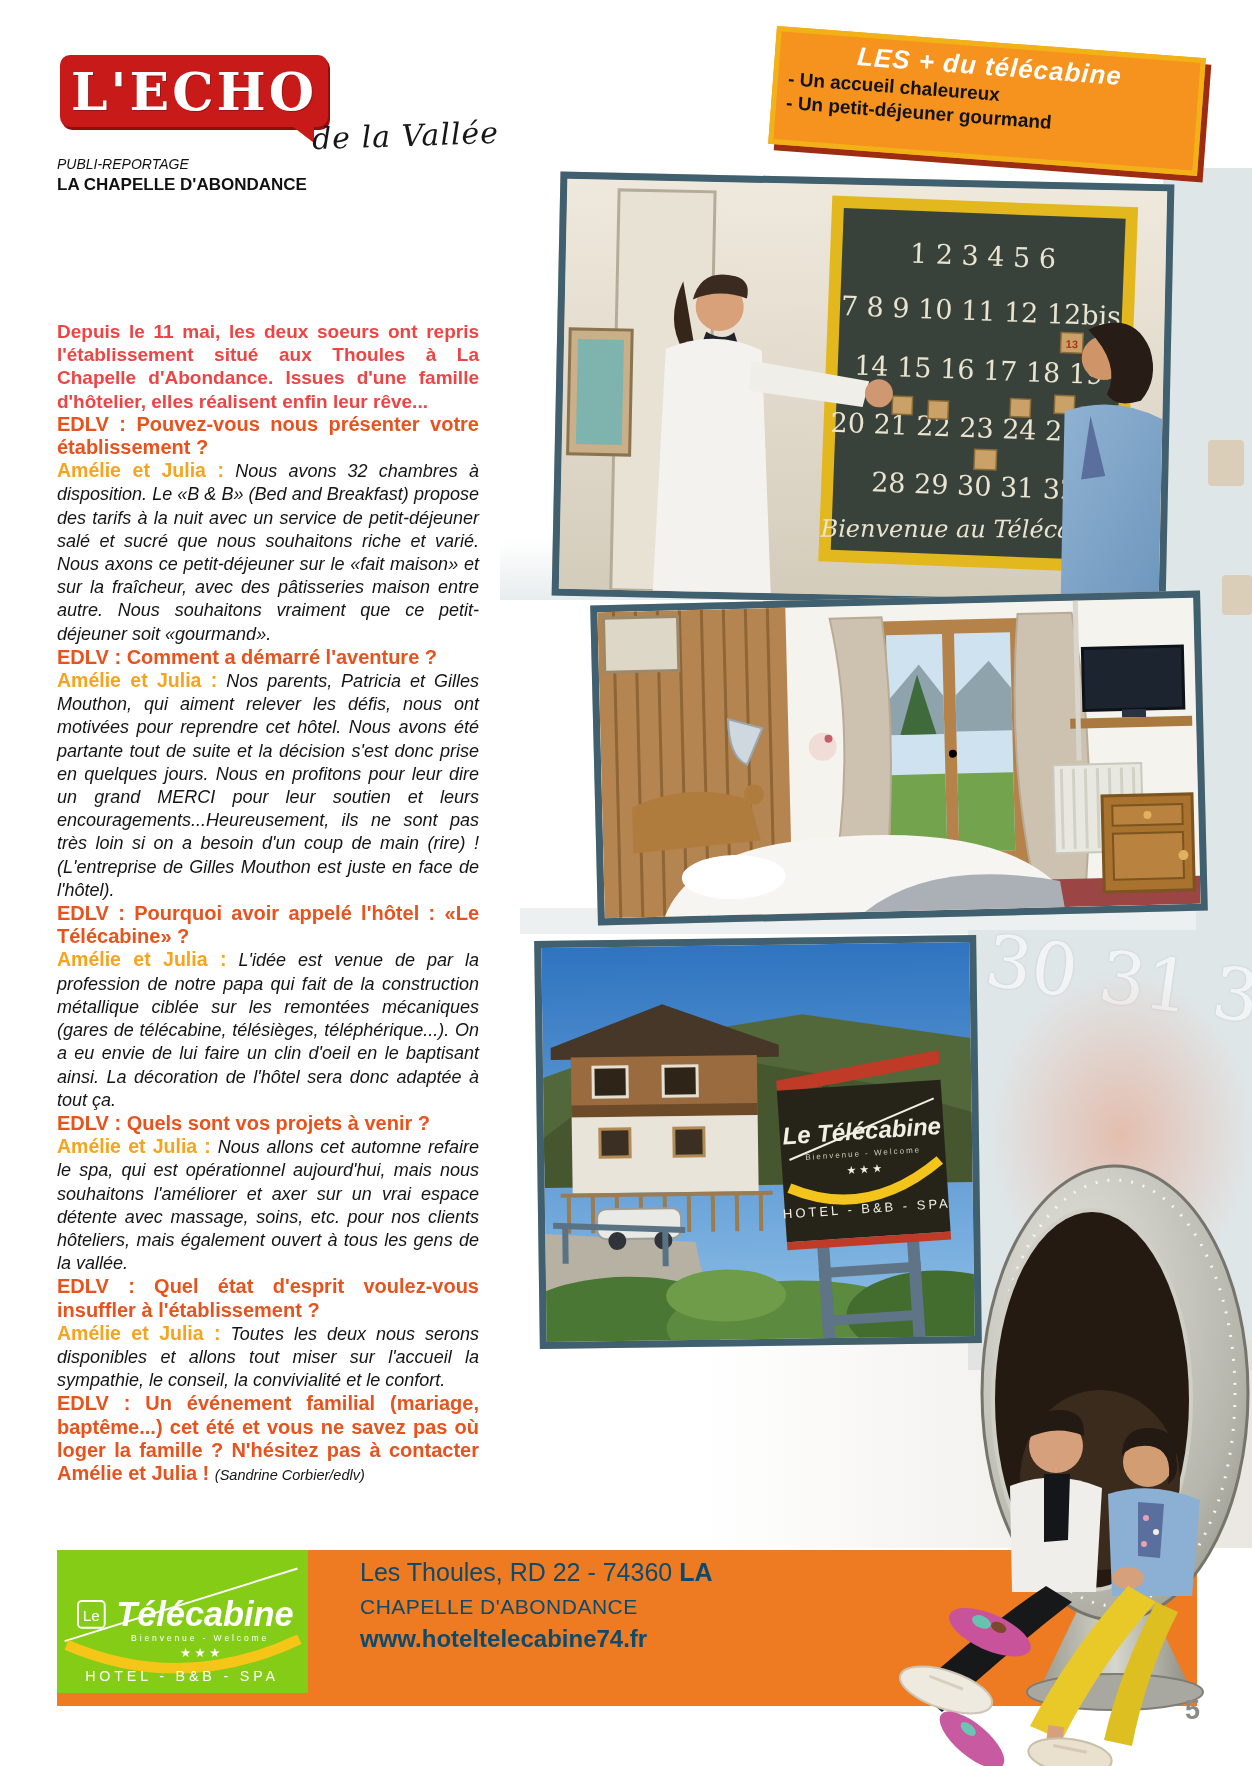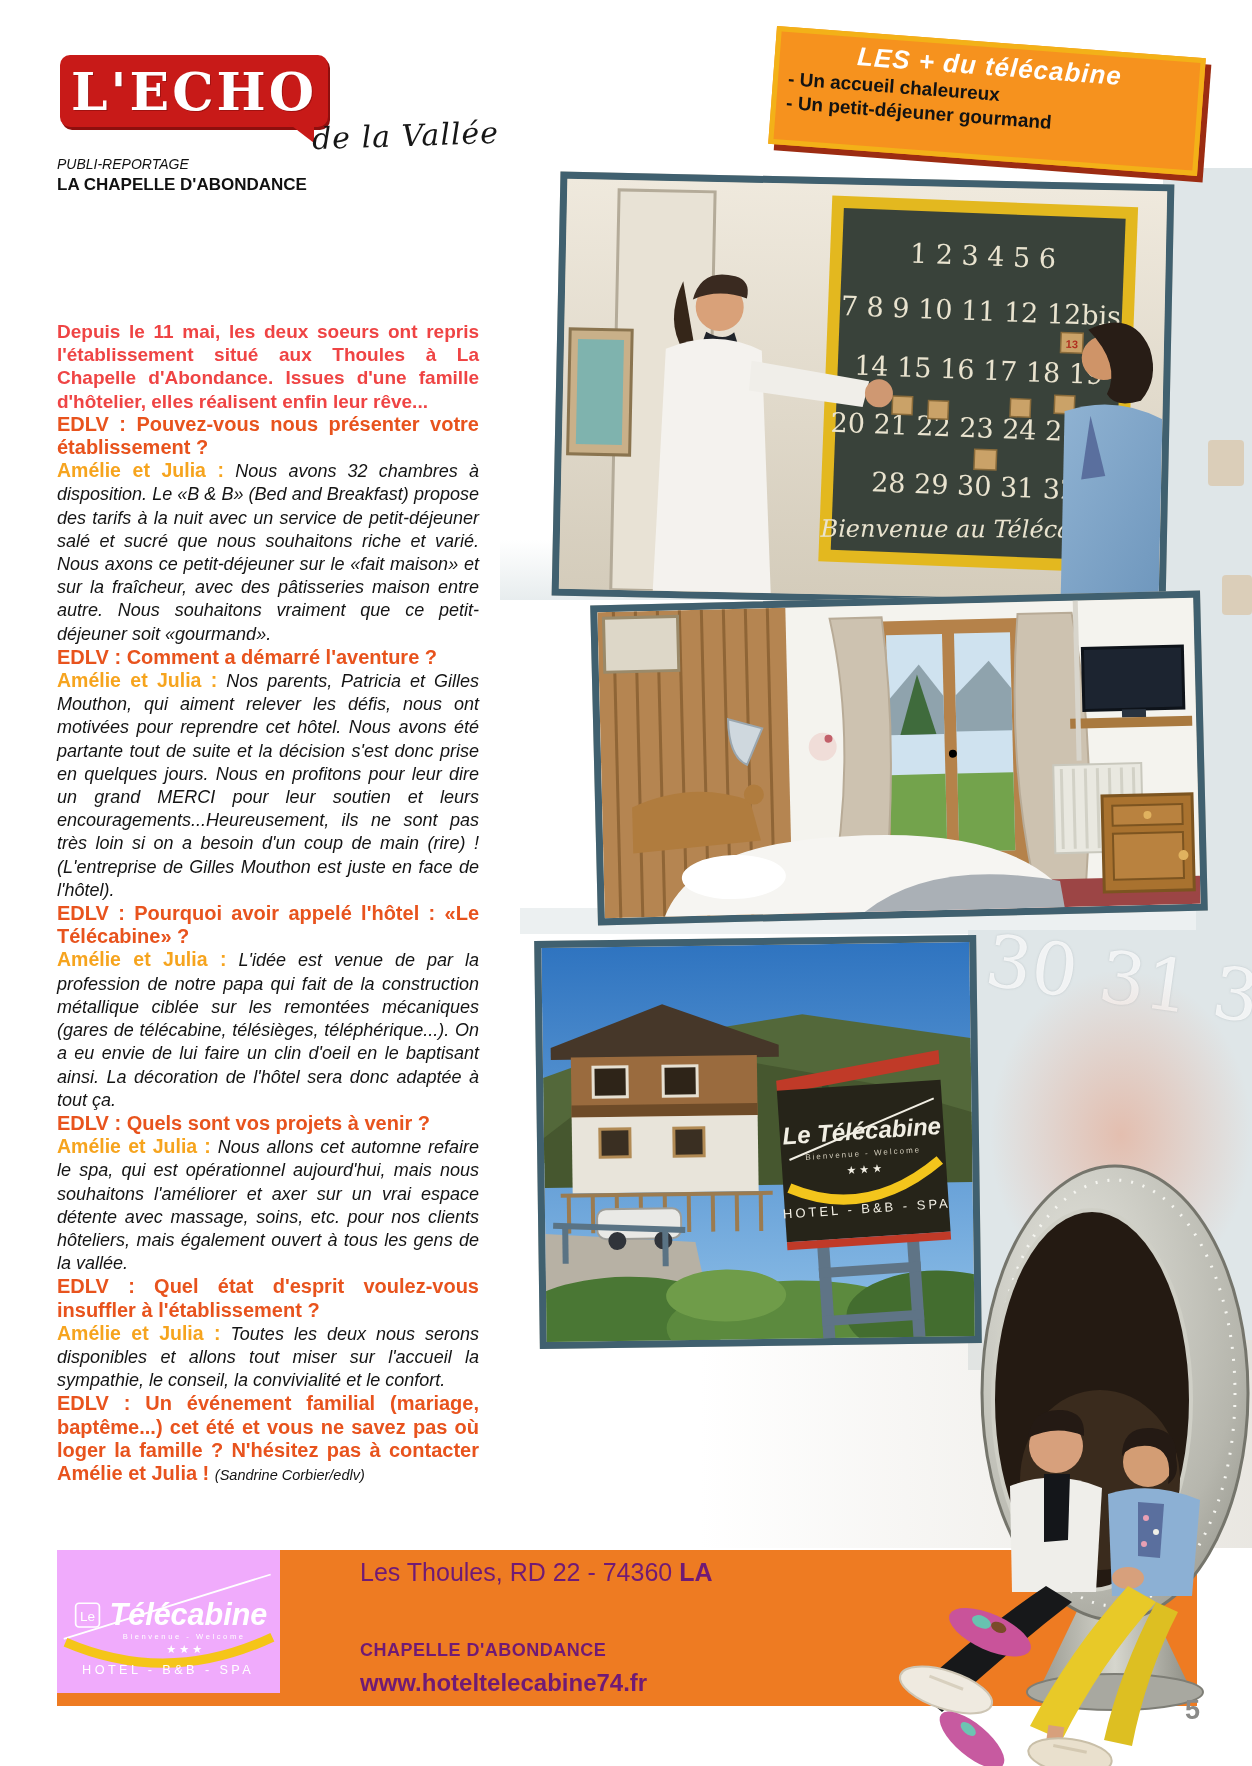--- a/index.html
+++ b/index.html
@@ -55,26 +55,26 @@
   .photo{position:absolute;border:7px solid #40606f;background:#cfc8ba;z-index:5;}
   .photo svg{display:block;width:100%;height:100%;}
   .photo1{left:556px;top:178px;width:600px;height:410px;transform:rotate(1.2deg);}
   .photo2{left:594px;top:598px;width:596px;height:306px;transform:rotate(-1.4deg);}
   .photo3{left:537px;top:938px;width:428px;height:394px;transform:rotate(-0.8deg);}
   .eggphoto{position:absolute;left:860px;top:1150px;width:392px;height:616px;z-index:40;}
   .eggphoto svg{display:block;width:100%;height:100%;}
 
   
   .footer-bar{position:absolute;left:57px;top:1550px;width:1140px;height:156px;background:#ee7b22;z-index:10;}
-  .footer-logo{position:absolute;left:57px;top:1550px;width:223px;height:143px;background:#f0abfc;z-index:15;}
+  .footer-logo{position:absolute;left:57px;top:1550px;width:251px;height:143px;background:#84cc16;z-index:15;}
   .footer-logo svg{display:block;width:100%;height:100%;}
-  .footer-text{position:absolute;left:360px;top:1556px;z-index:15;color:#701a75;}
+  .footer-text{position:absolute;left:360px;top:1556px;z-index:15;color:#0c4a6e;}
   .ft1{font-size:25px;line-height:33px;}
   .ft1 b{font-weight:bold;}
-  .ft2{font-size:18px;font-weight:bold;line-height:35px;letter-spacing:0.5px;margin-top:44px;}
+  .ft2{font-size:21px;font-weight:normal;line-height:35px;letter-spacing:0.5px;}
   .ft3{font-size:29px;font-weight:bold;line-height:37px;word-spacing:6px;}
   .ft4{font-size:24px;font-weight:bold;line-height:30px;}
   .page-num{position:absolute;left:1185px;top:1695px;z-index:50;font-size:27px;font-weight:bold;color:#8a8a88;}
 
   .svgtxt{font-family:"Liberation Sans",sans-serif;}
   .chalk{font-family:"DejaVu Serif",serif;fill:#e9e3cf;}
 </style>
 </head>
 <body>
 

